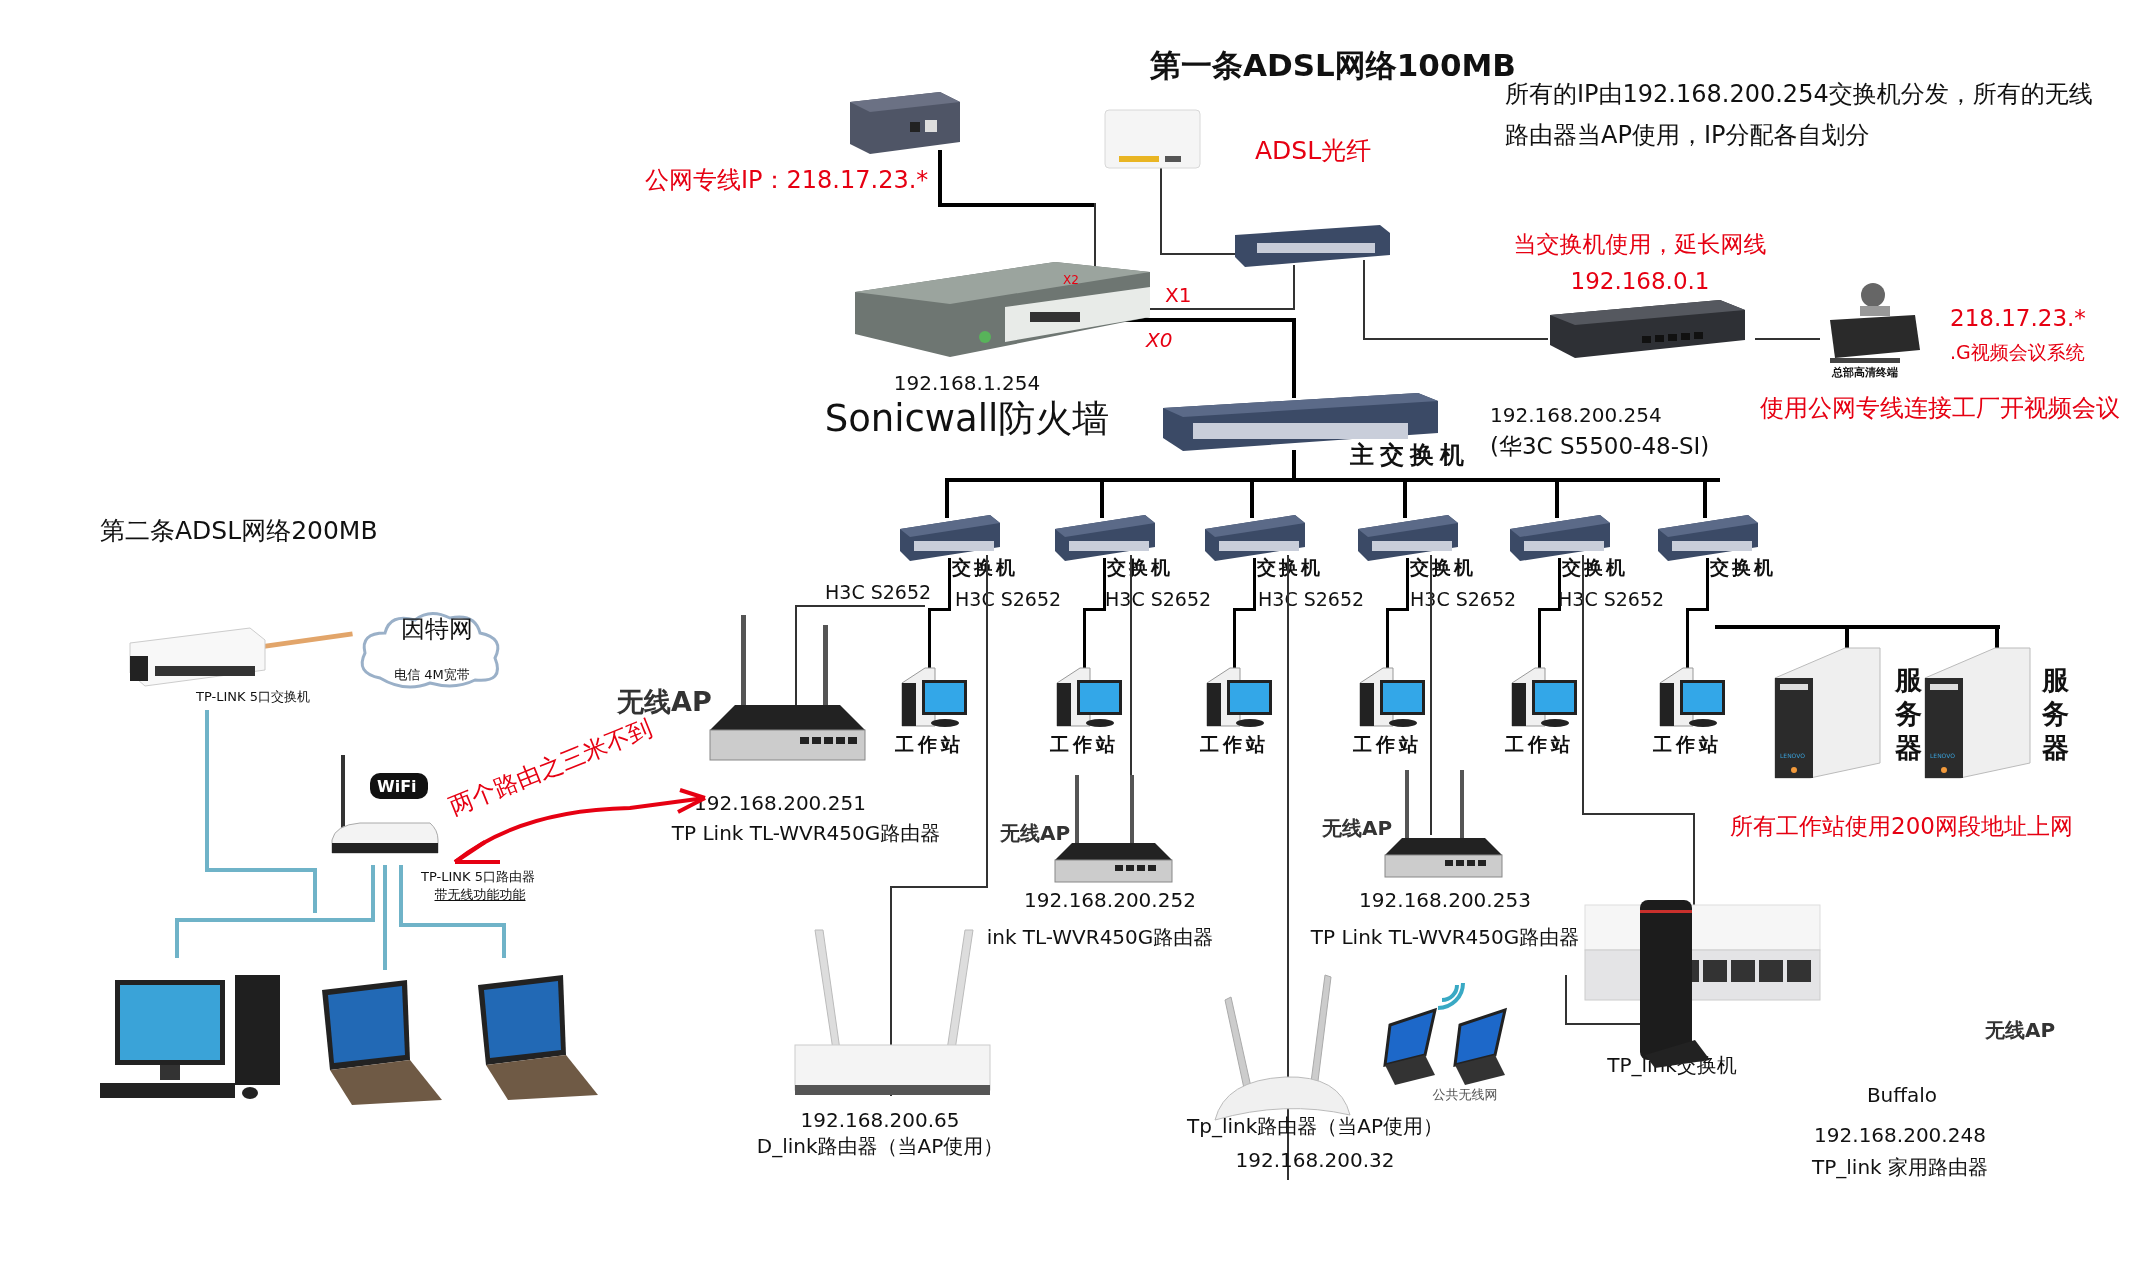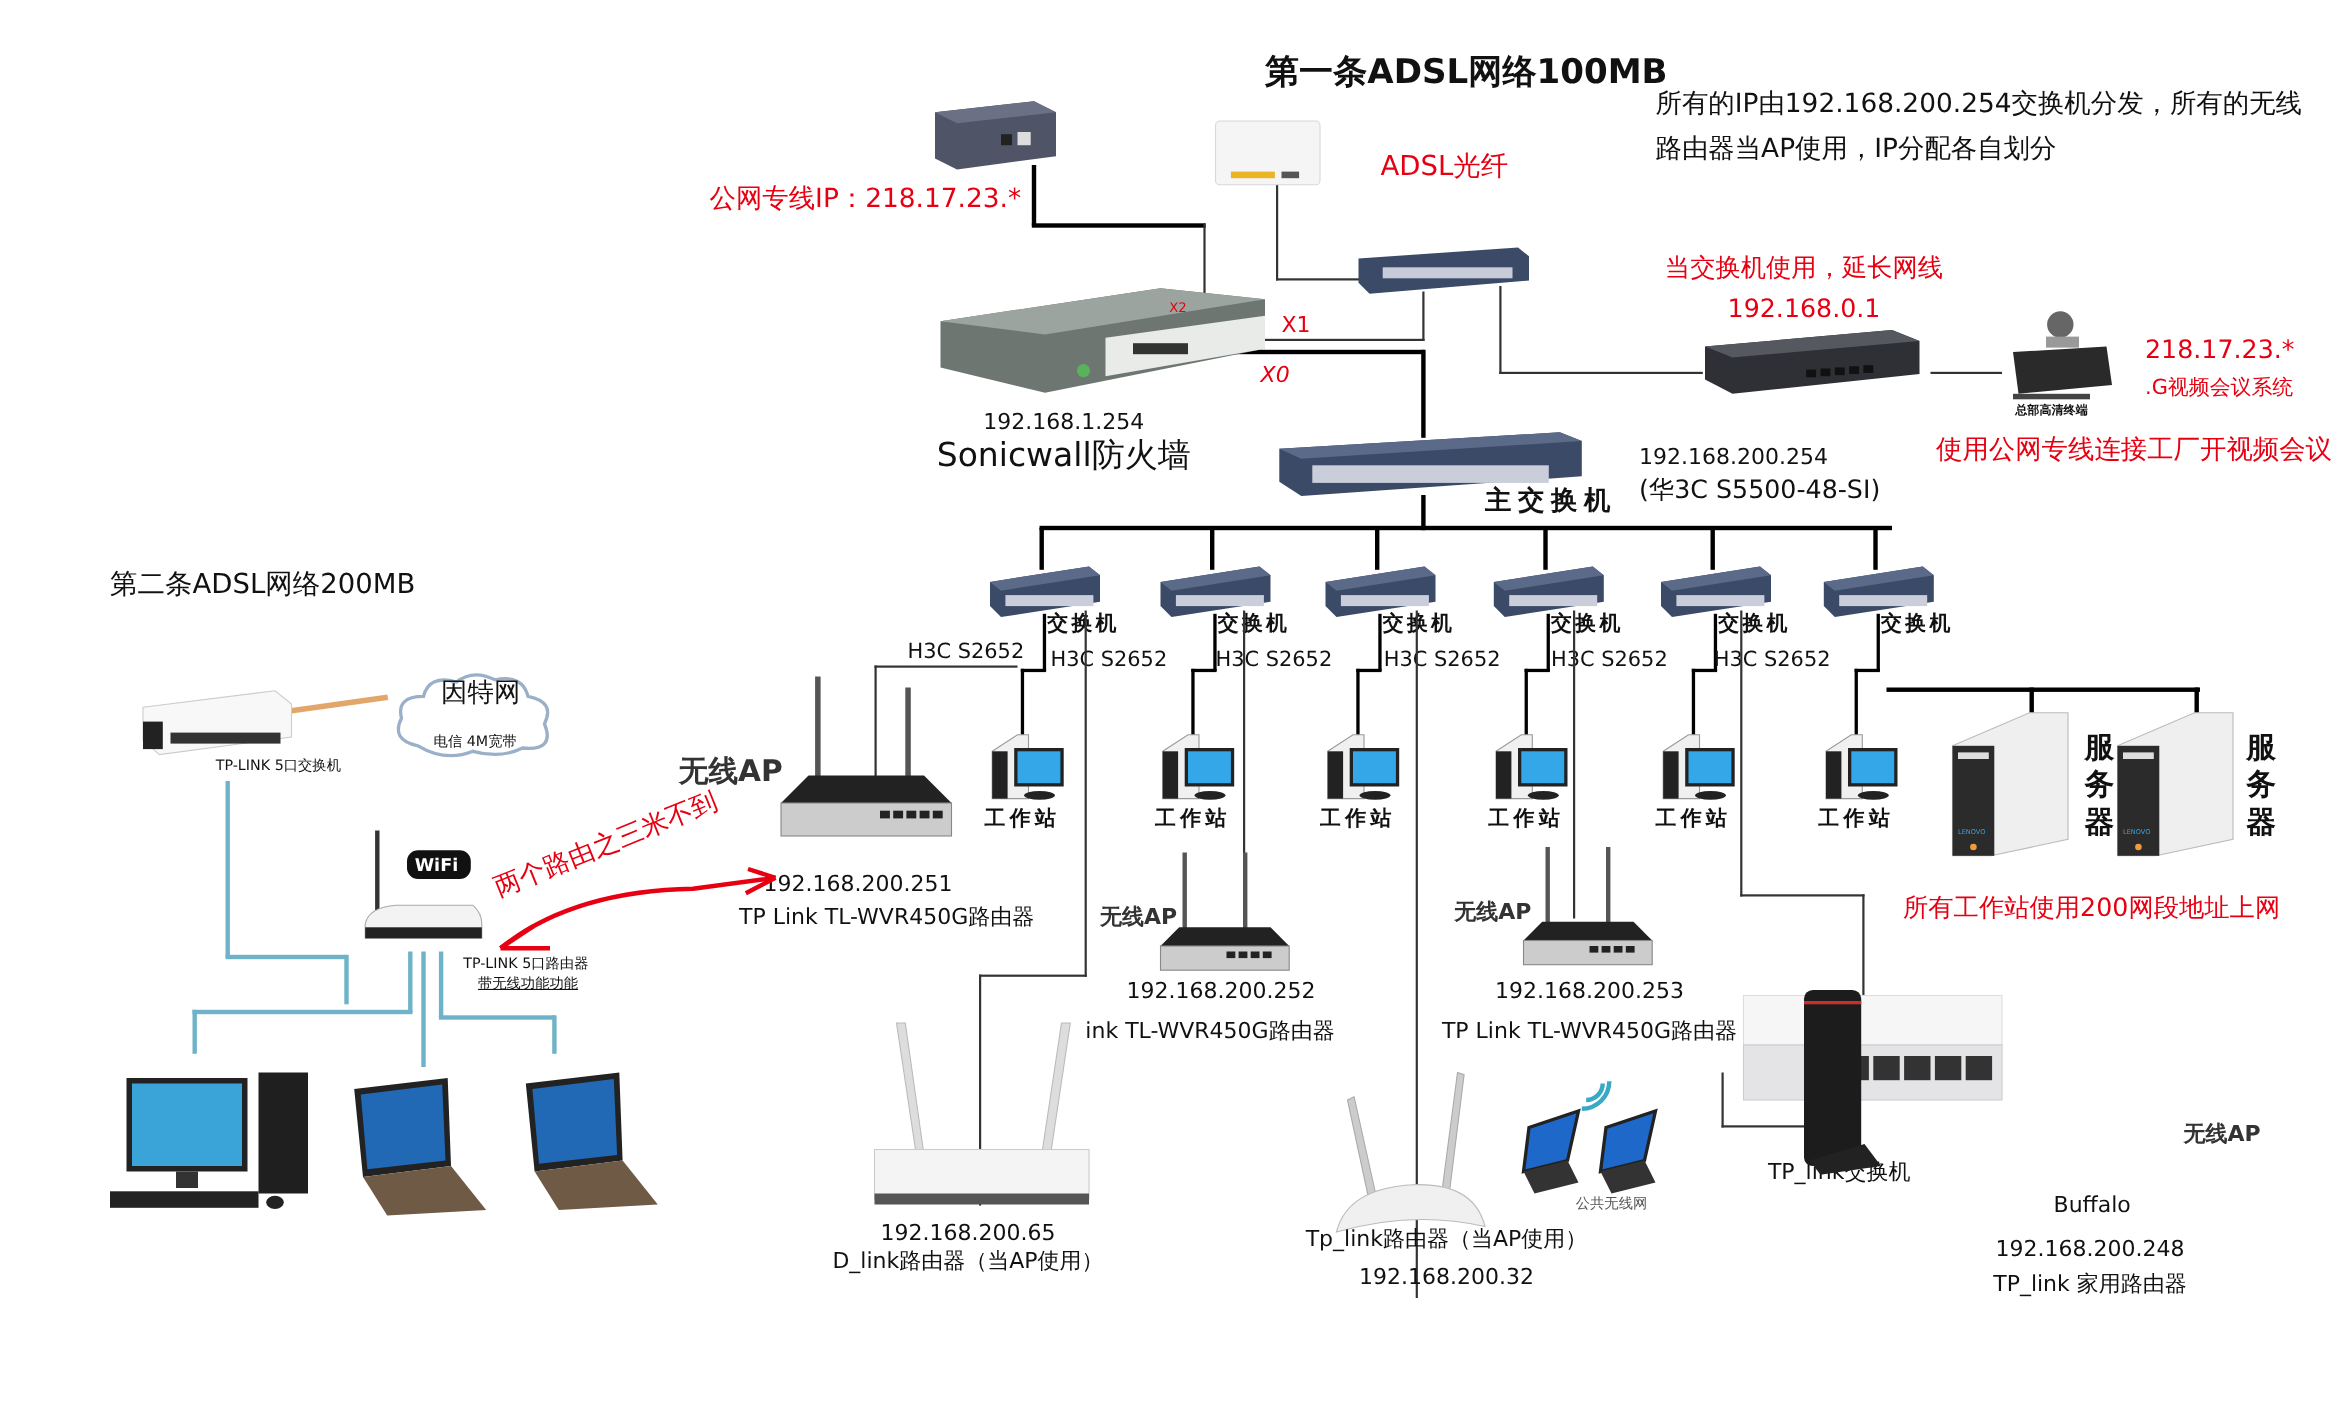--- a/index.html
+++ b/index.html
@@ -67,21 +67,21 @@
   <polygon points="0,30 200,0 295,10 295,55 95,95 0,72" fill="#6e7672"></polygon>
   <polygon points="0,30 200,0 295,10 95,42" fill="#9ba49e"></polygon>
   <polygon points="150,45 295,25 295,55 150,80" fill="#e8ebe8"></polygon>
   <circle cx="130" cy="75" r="6" fill="#58b35a"></circle>
   <rect x="175" y="50" width="50" height="10" fill="#333"></rect>
 </svg>
 <div class="t red" style="left:1063px;top:256px;font-size:12px;margin-top:18px;">X2</div>
 <div class="t red" style="left:1165px;top:285px;font-size:20px;">X1</div>
 <div class="t red" style="left:1146px;top:330px;font-size:20px;font-style:italic;">X0</div>
 <div class="t center" style="left:967px;top:373px;font-size:20px;">192.168.1.254</div>
-<div class="t center" style="left:967px;top:400px;font-size:30px;">Sonicwall防火墙</div>
+<div class="t center" style="left:967px;top:400px;font-size:37px;">Sonicwall防火墙</div>
 
 <div class="t red center" style="left:1640px;top:233px;font-size:23px;">当交换机使用，延长网线</div>
 <div class="t red center" style="left:1640px;top:270px;font-size:23px;">192.168.0.1</div>
 <svg style="left:1550px;top:300px;" width="195" height="58">
   <polygon points="0,15 170,0 195,10 195,40 25,58 0,45" fill="#2e3035"></polygon>
   <polygon points="0,15 170,0 195,10 25,25" fill="#55585f"></polygon>
   <g fill="#111">
       <rect x="92" y="36" width="9" height="7"></rect>
       <rect x="105" y="35" width="9" height="7"></rect>
       <rect x="118" y="34" width="9" height="7"></rect>

